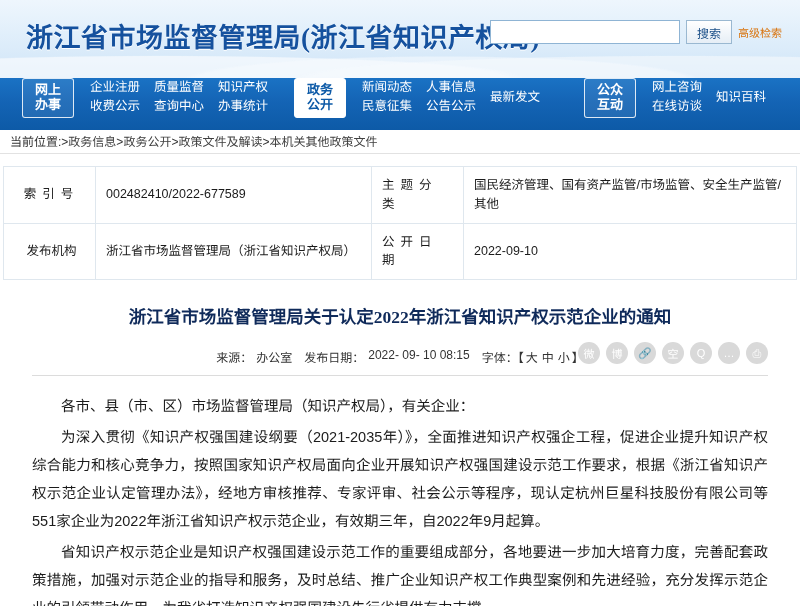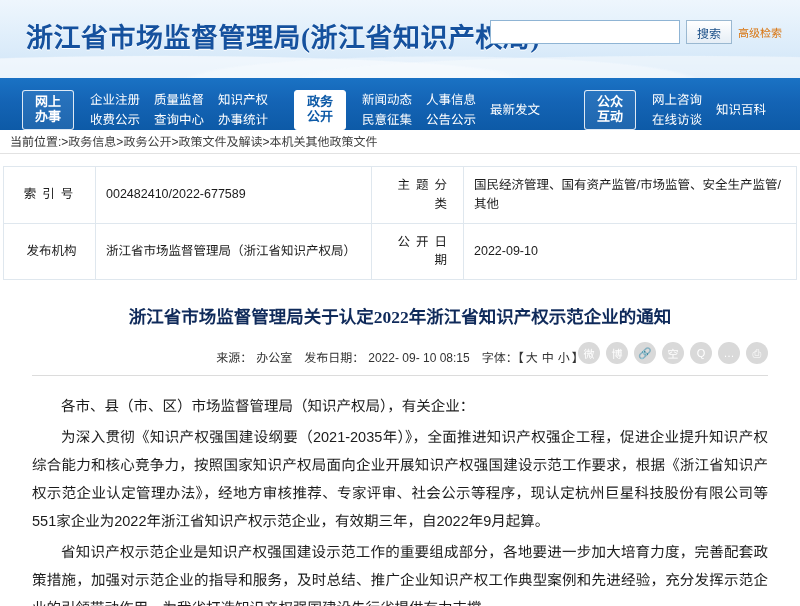--- a/index.html
+++ b/index.html
@@ -56,21 +56,21 @@
   }
   .adv-link {
     margin-left: 6px; font-size: 11px; color:#d9730d; text-decoration:none;
     white-space:nowrap;
   }
 
   
   .nav {
     height: 52px;
     background: linear-gradient(180deg,#1a72c4 0%, #1464b5 45%, #0d5aa7 100%);
-    display:flex; align-items:flex-end;
+    display:flex; align-items:flex-start;
     position:relative;
     color:#fff;
   }
   .nav-badge {
     width: 52px; height: 40px; margin-left: 22px;
     border:1px solid rgba(255,255,255,.85);
     border-radius:3px;
     display:flex; flex-direction:column; align-items:center; justify-content:center;
     font-size:13px; font-weight:bold; line-height:1.15;
     background: rgba(255,255,255,.08);
@@ -109,35 +109,35 @@
     vertical-align: middle;
     line-height: 1.5;
     color:#1b1b1b;
   }
   .meta td.lbl {
     width: 92px; text-align:center; color:#222; background:#fff;
     letter-spacing: 6px; padding-left: 14px;
   }
   .meta td.lbl.tight { letter-spacing: 0; }
   .meta td.val { width: 276px; }
-  .meta td.lbl2 { width: 92px; text-align:right; letter-spacing: 6px; }
+  .meta td.lbl2 { width: 92px; text-align:left; letter-spacing: 6px; }
   .meta td.val2 { width: auto; }
 
   
   .doc { width: 736px; margin: 0 auto; }
   .doc-title {
     text-align:center;
     font-family: "Liberation Serif","DejaVu Serif", serif;
     font-size: 17.5px; font-weight: bold;
     color:#0f2a5a;
     margin: 24px 0 18px;
     line-height:1.5;
   }
   .doc-sub {
-    display:flex; align-items:flex-end; justify-content:center;
+    display:flex; align-items:flex-start; justify-content:center;
     font-size: 12px; color:#333;
     border-bottom: 1px solid #dcdcdc;
     padding-bottom: 10px;
     position:relative;
     gap: 4px;
   }
   .doc-sub .fs a { color:#333; text-decoration:none; margin: 0 2px; }
   .share {
     position:absolute; right: 0; top: -6px;
     display:flex; gap:6px;

